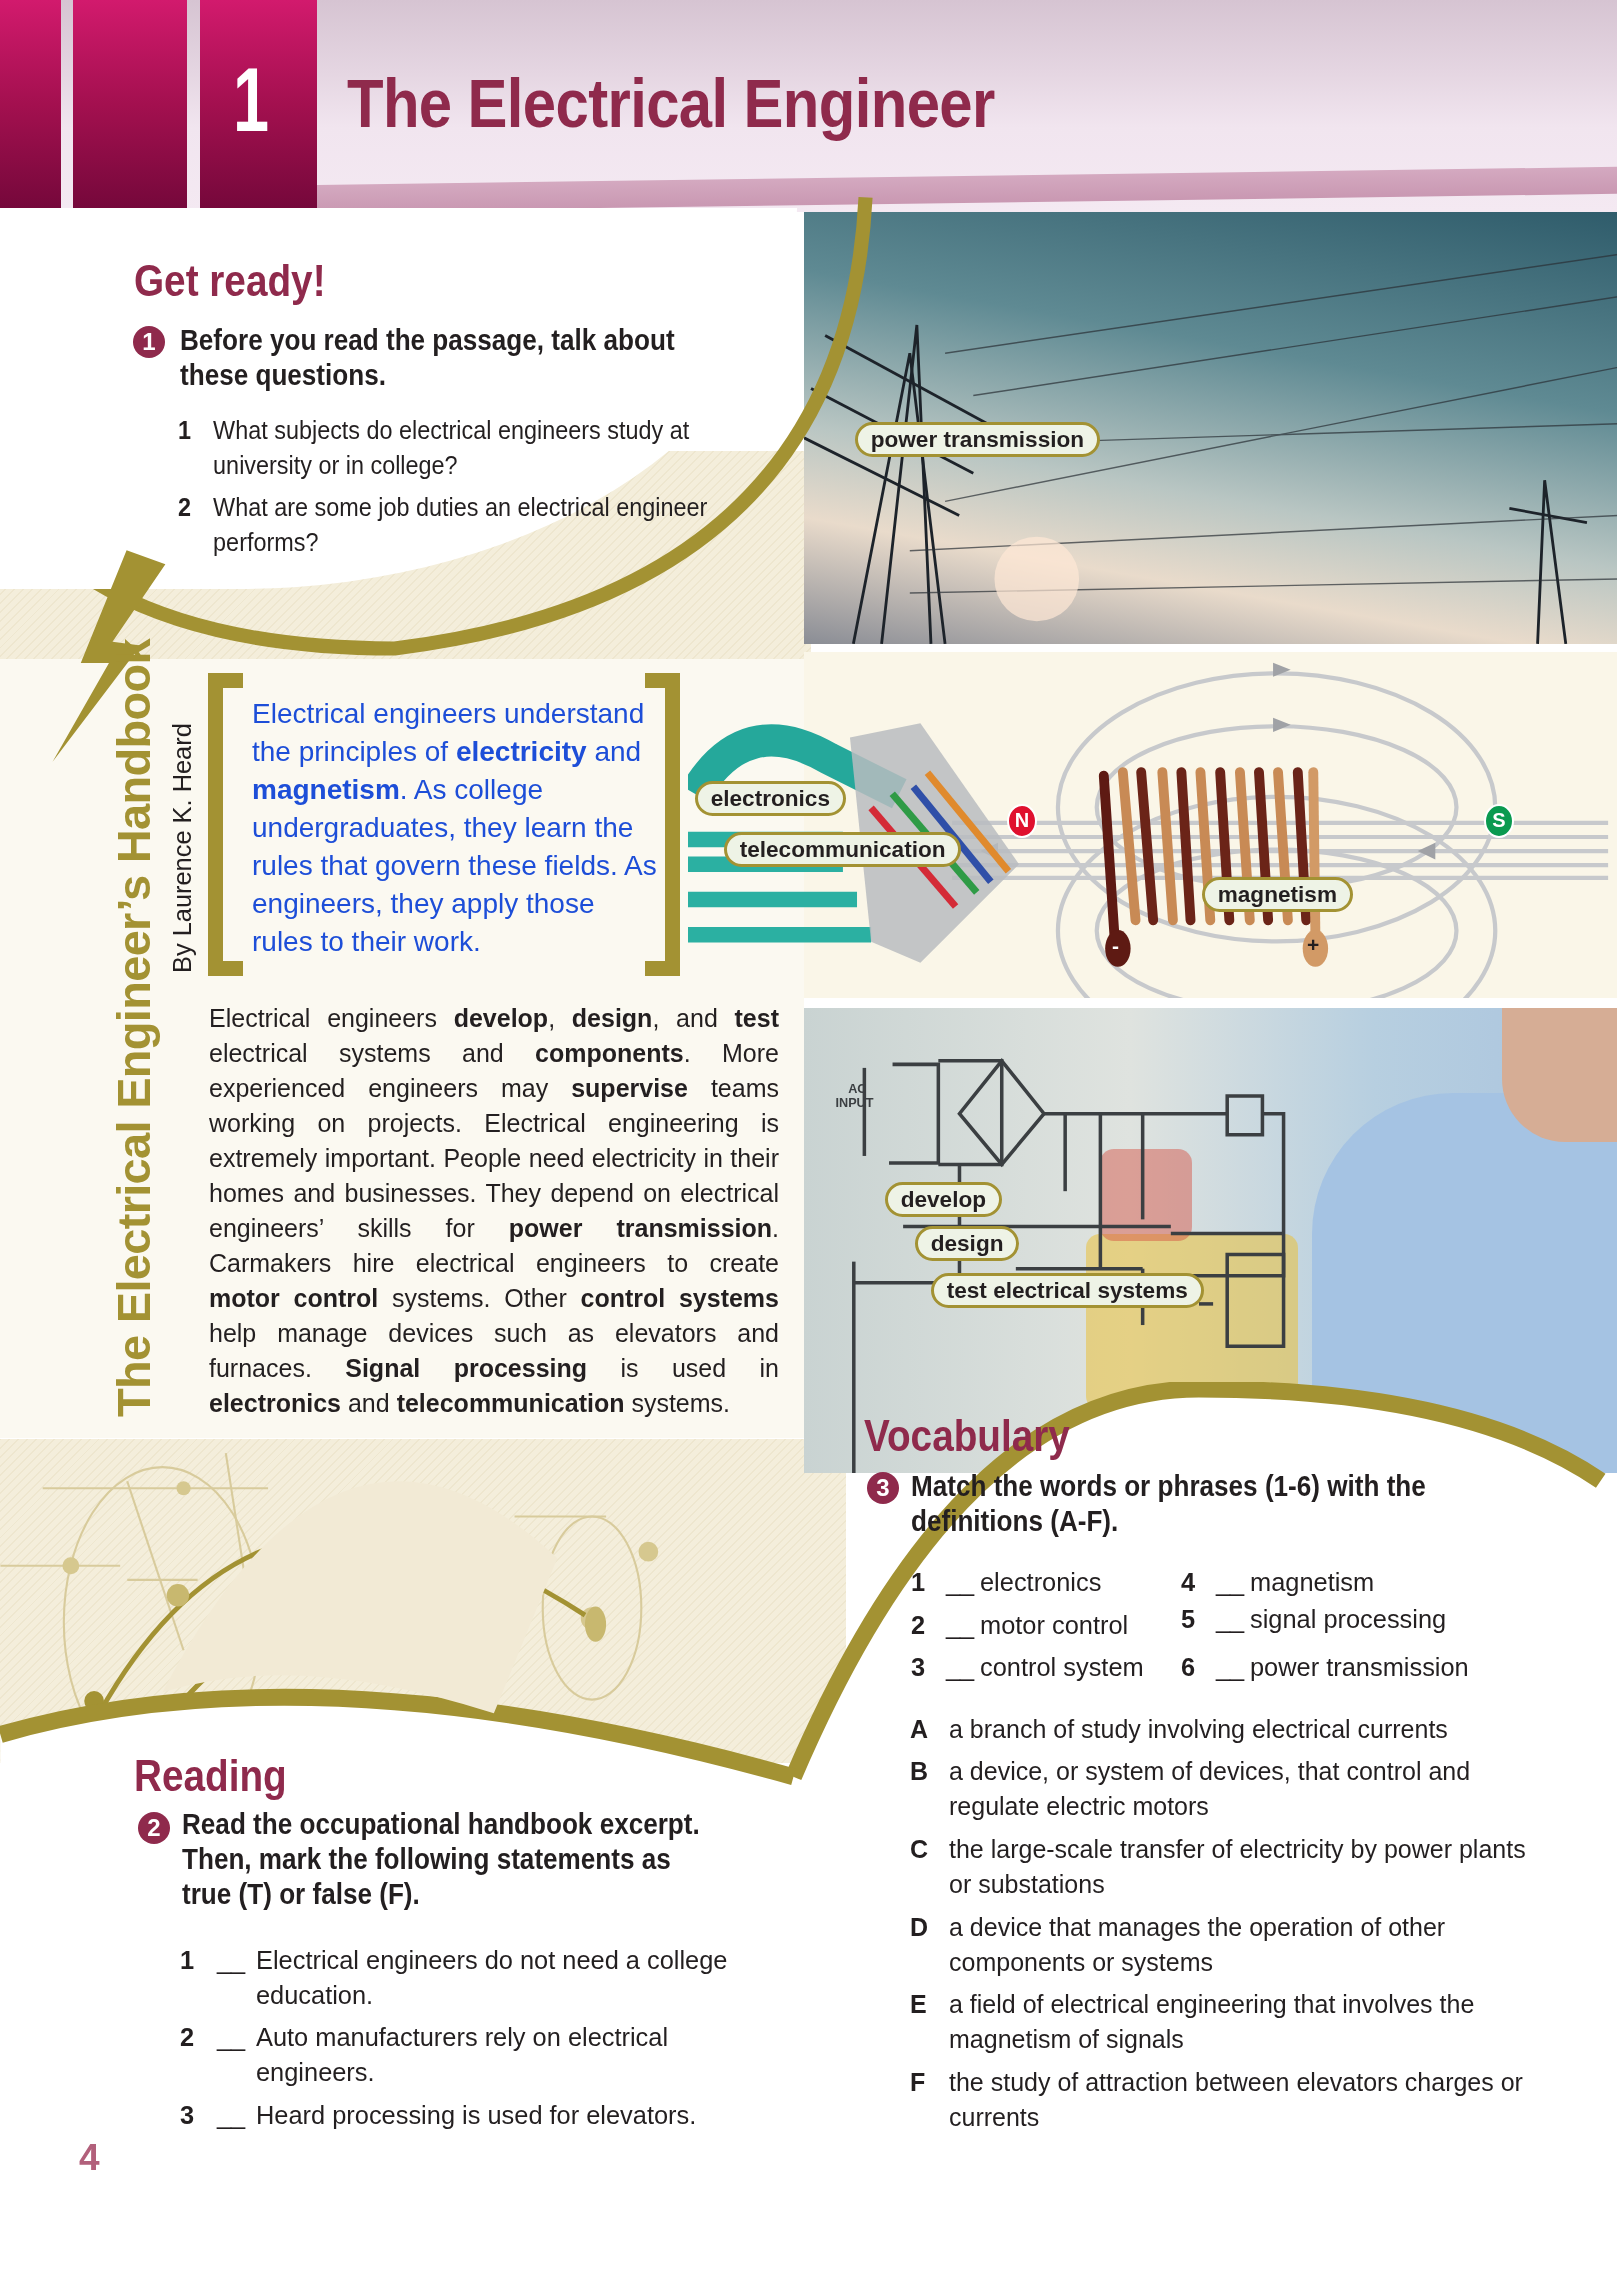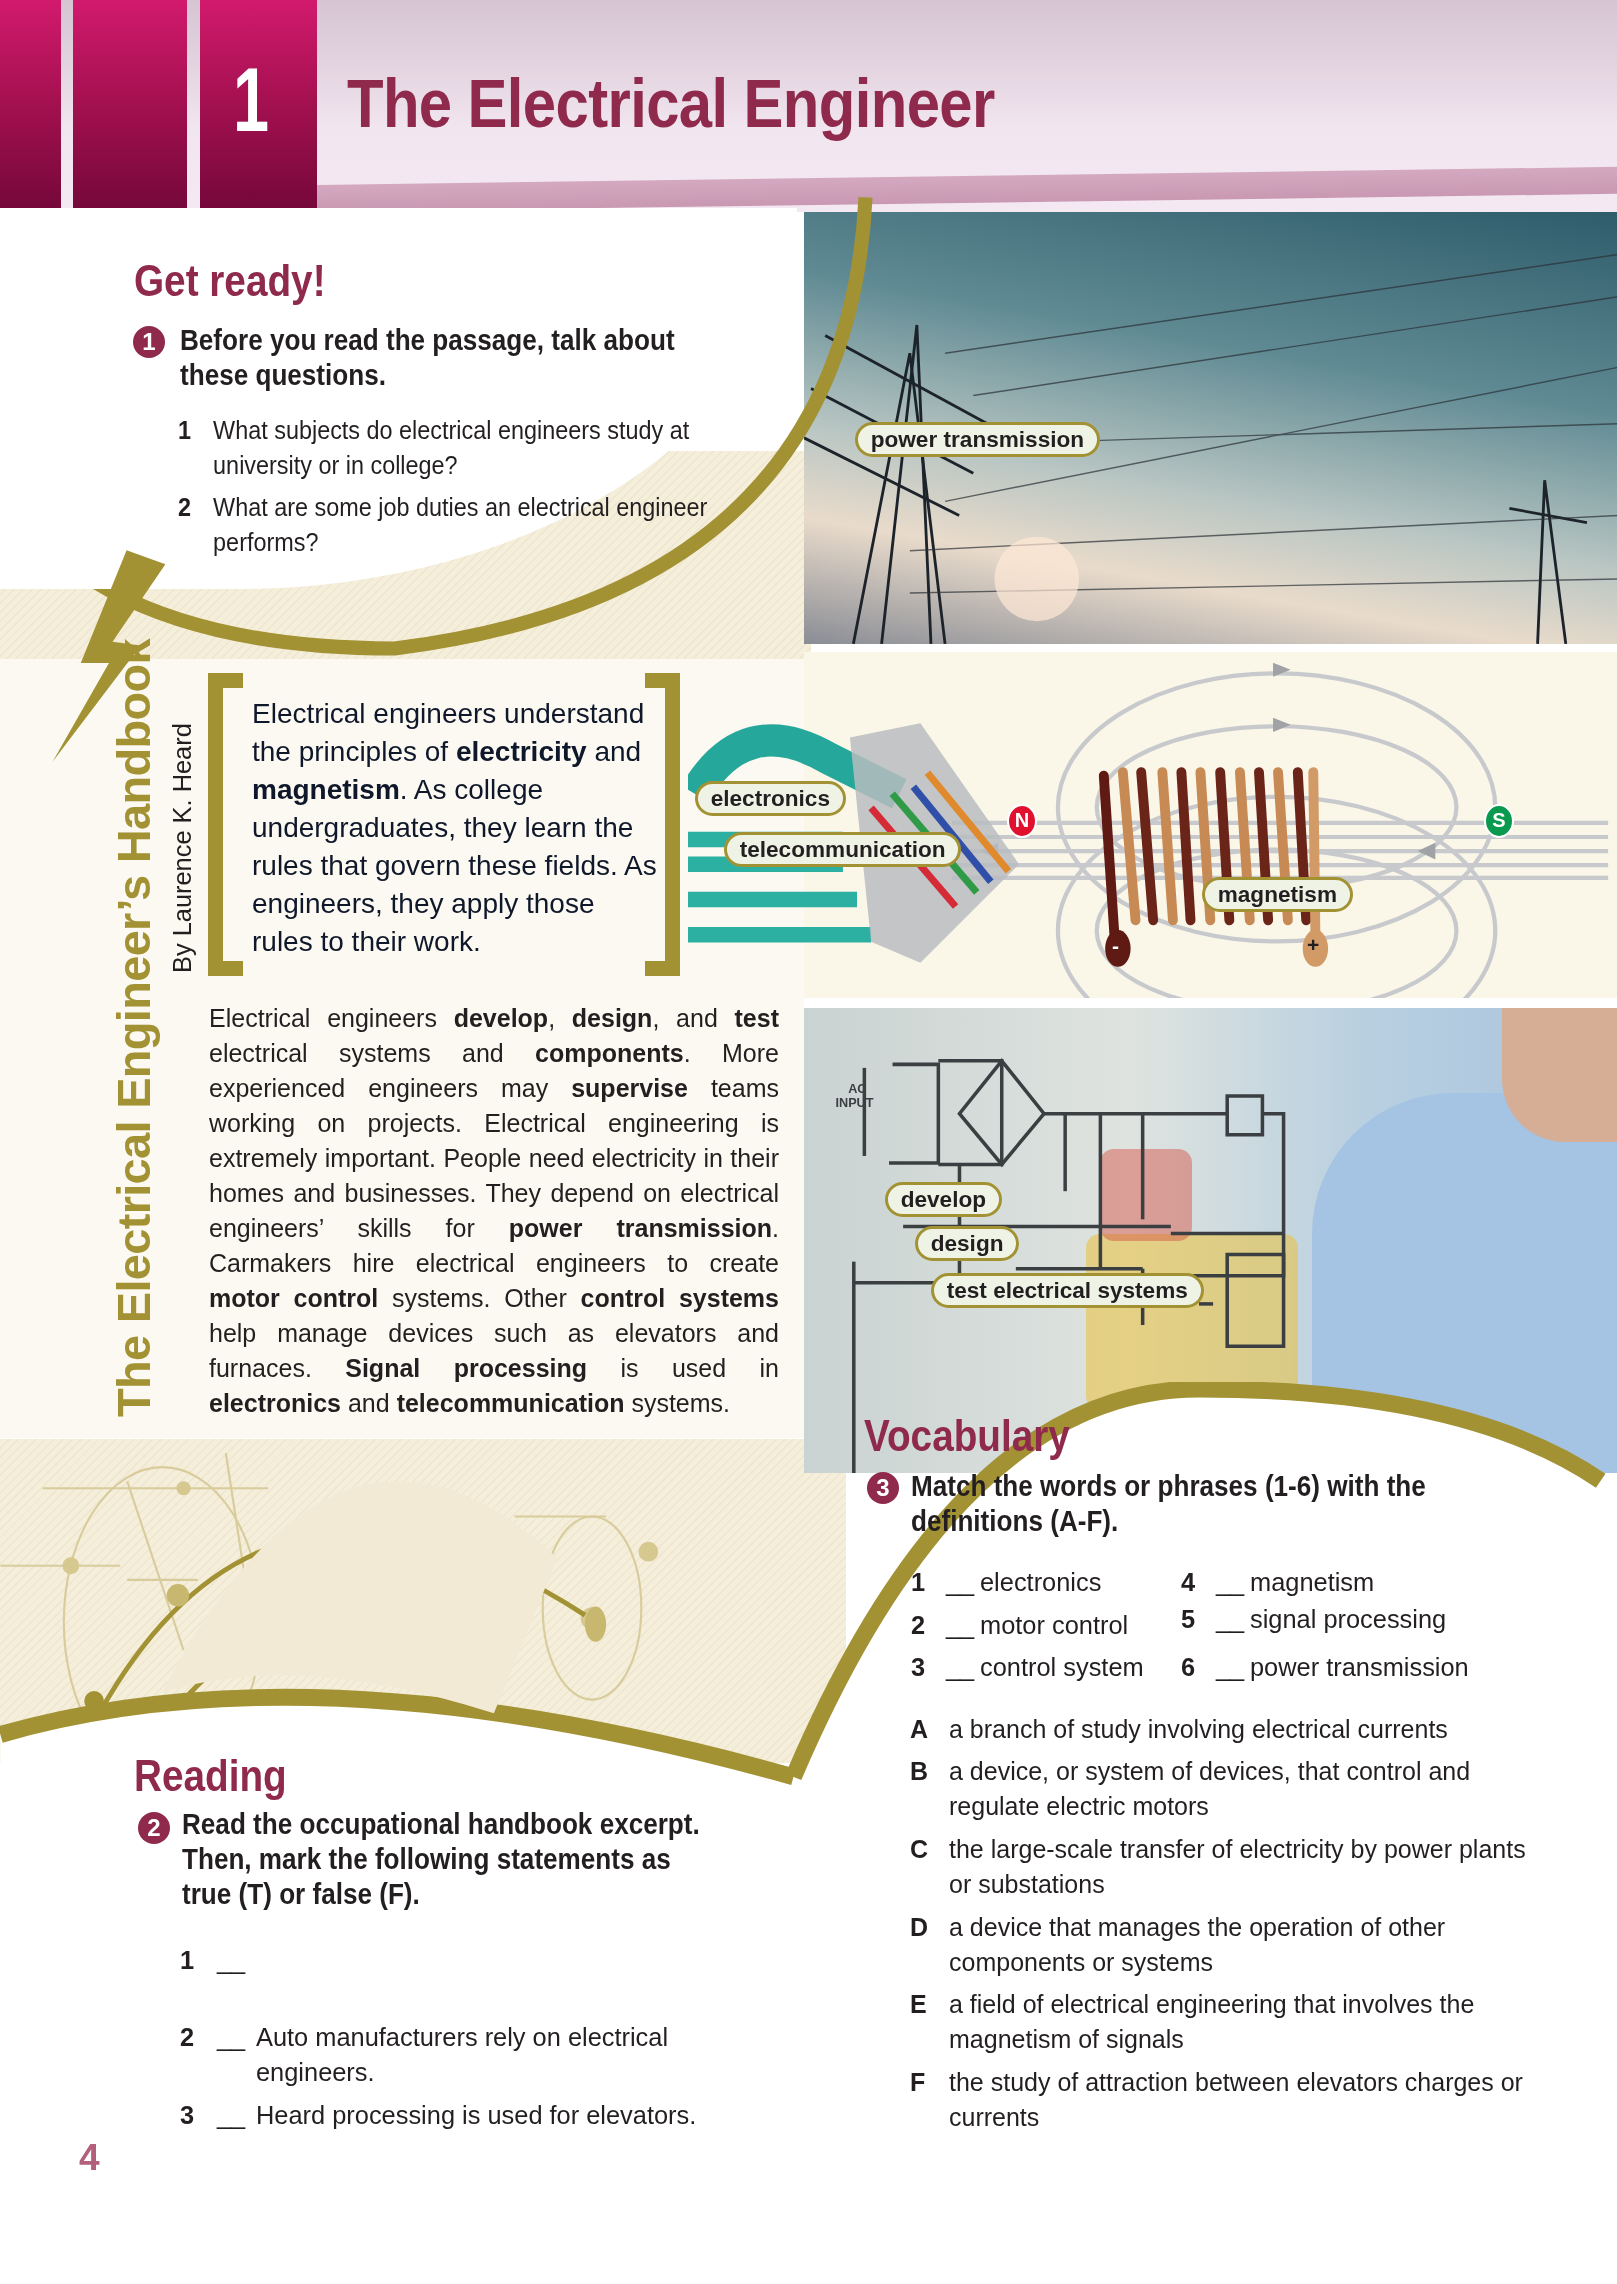--- a/index.html
+++ b/index.html
@@ -27,21 +27,21 @@
     background:#8f2a4c;color:#fff;font-weight:700;font-size:24px;position:absolute}
   .instr{position:absolute;font-weight:700;font-size:29px;line-height:35px;color:#231f20;
     transform:scaleX(.9);transform-origin:left top}
   .qrow{position:absolute;font-size:26px;line-height:35px;color:#231f20;transform:scaleX(.9);transform-origin:left top}
   .qnum{position:absolute;font-weight:700}
   
   .tag{position:absolute;background:#eef3e6;border:3.5px solid #a39233;border-radius:18.3px;
     font-weight:700;color:#231f20;font-size:22.6px;line-height:28px;padding:0.7px 12.7px;white-space:nowrap}
   
   .bracket{position:absolute;border:15.5px solid #a39233;width:35px}
-  .intro{position:absolute;left:252px;top:695px;width:409px;font-size:28px;line-height:38px;color:#0f172a}
+  .intro{position:absolute;left:252px;top:695px;width:409px;font-size:28px;line-height:38px;color:#1d4ed8}
   .passage{position:absolute;left:209px;top:1001px;width:570px;font-size:25px;line-height:35px;
     text-align:justify;color:#231f20}
   b{font-weight:700}
   .vtitle{position:absolute;left:106px;top:1417px;font-size:47px;font-weight:700;color:#a39233;
     transform:rotate(-90deg);transform-origin:left top;white-space:nowrap;letter-spacing:-0.7px}
   .vauthor{position:absolute;left:168px;top:973px;font-size:25.4px;color:#231f20;
     transform:rotate(-90deg);transform-origin:left top;white-space:nowrap}
   
   .vitem{position:absolute;font-size:25.4px;line-height:31px;color:#231f20;white-space:nowrap}
   .vitem .n{font-weight:700;display:inline-block;width:35px}
@@ -296,20 +296,21 @@
     <span class="T">the study of attraction between elevators charges or currents</span>
   </div>
 
 <div class="sec-h" style="left:134px;top:1754px">Reading</div>
 <div class="badge" style="left:138px;top:1812px">2</div>
 <div class="instr" style="left:182px;top:1807px;width:585px">Read the occupational handbook excerpt. Then, mark the following statements as true (T) or false (F).</div>
 
 <div class="tf" style="top:1943px">
     <span class="n">1</span>
     <span class="blank">__</span>
+    <span class="T">Electrical engineers do not need a college education.</span>
   </div>
 <div class="tf" style="top:2020px">
     <span class="n">2</span>
     <span class="blank">__</span>
     <span class="T">Auto manufacturers rely on electrical engineers.</span>
   </div>
 <div class="tf" style="top:2098px">
     <span class="n">3</span>
     <span class="blank">__</span>
     <span class="T">Heard processing is used for elevators.</span>

